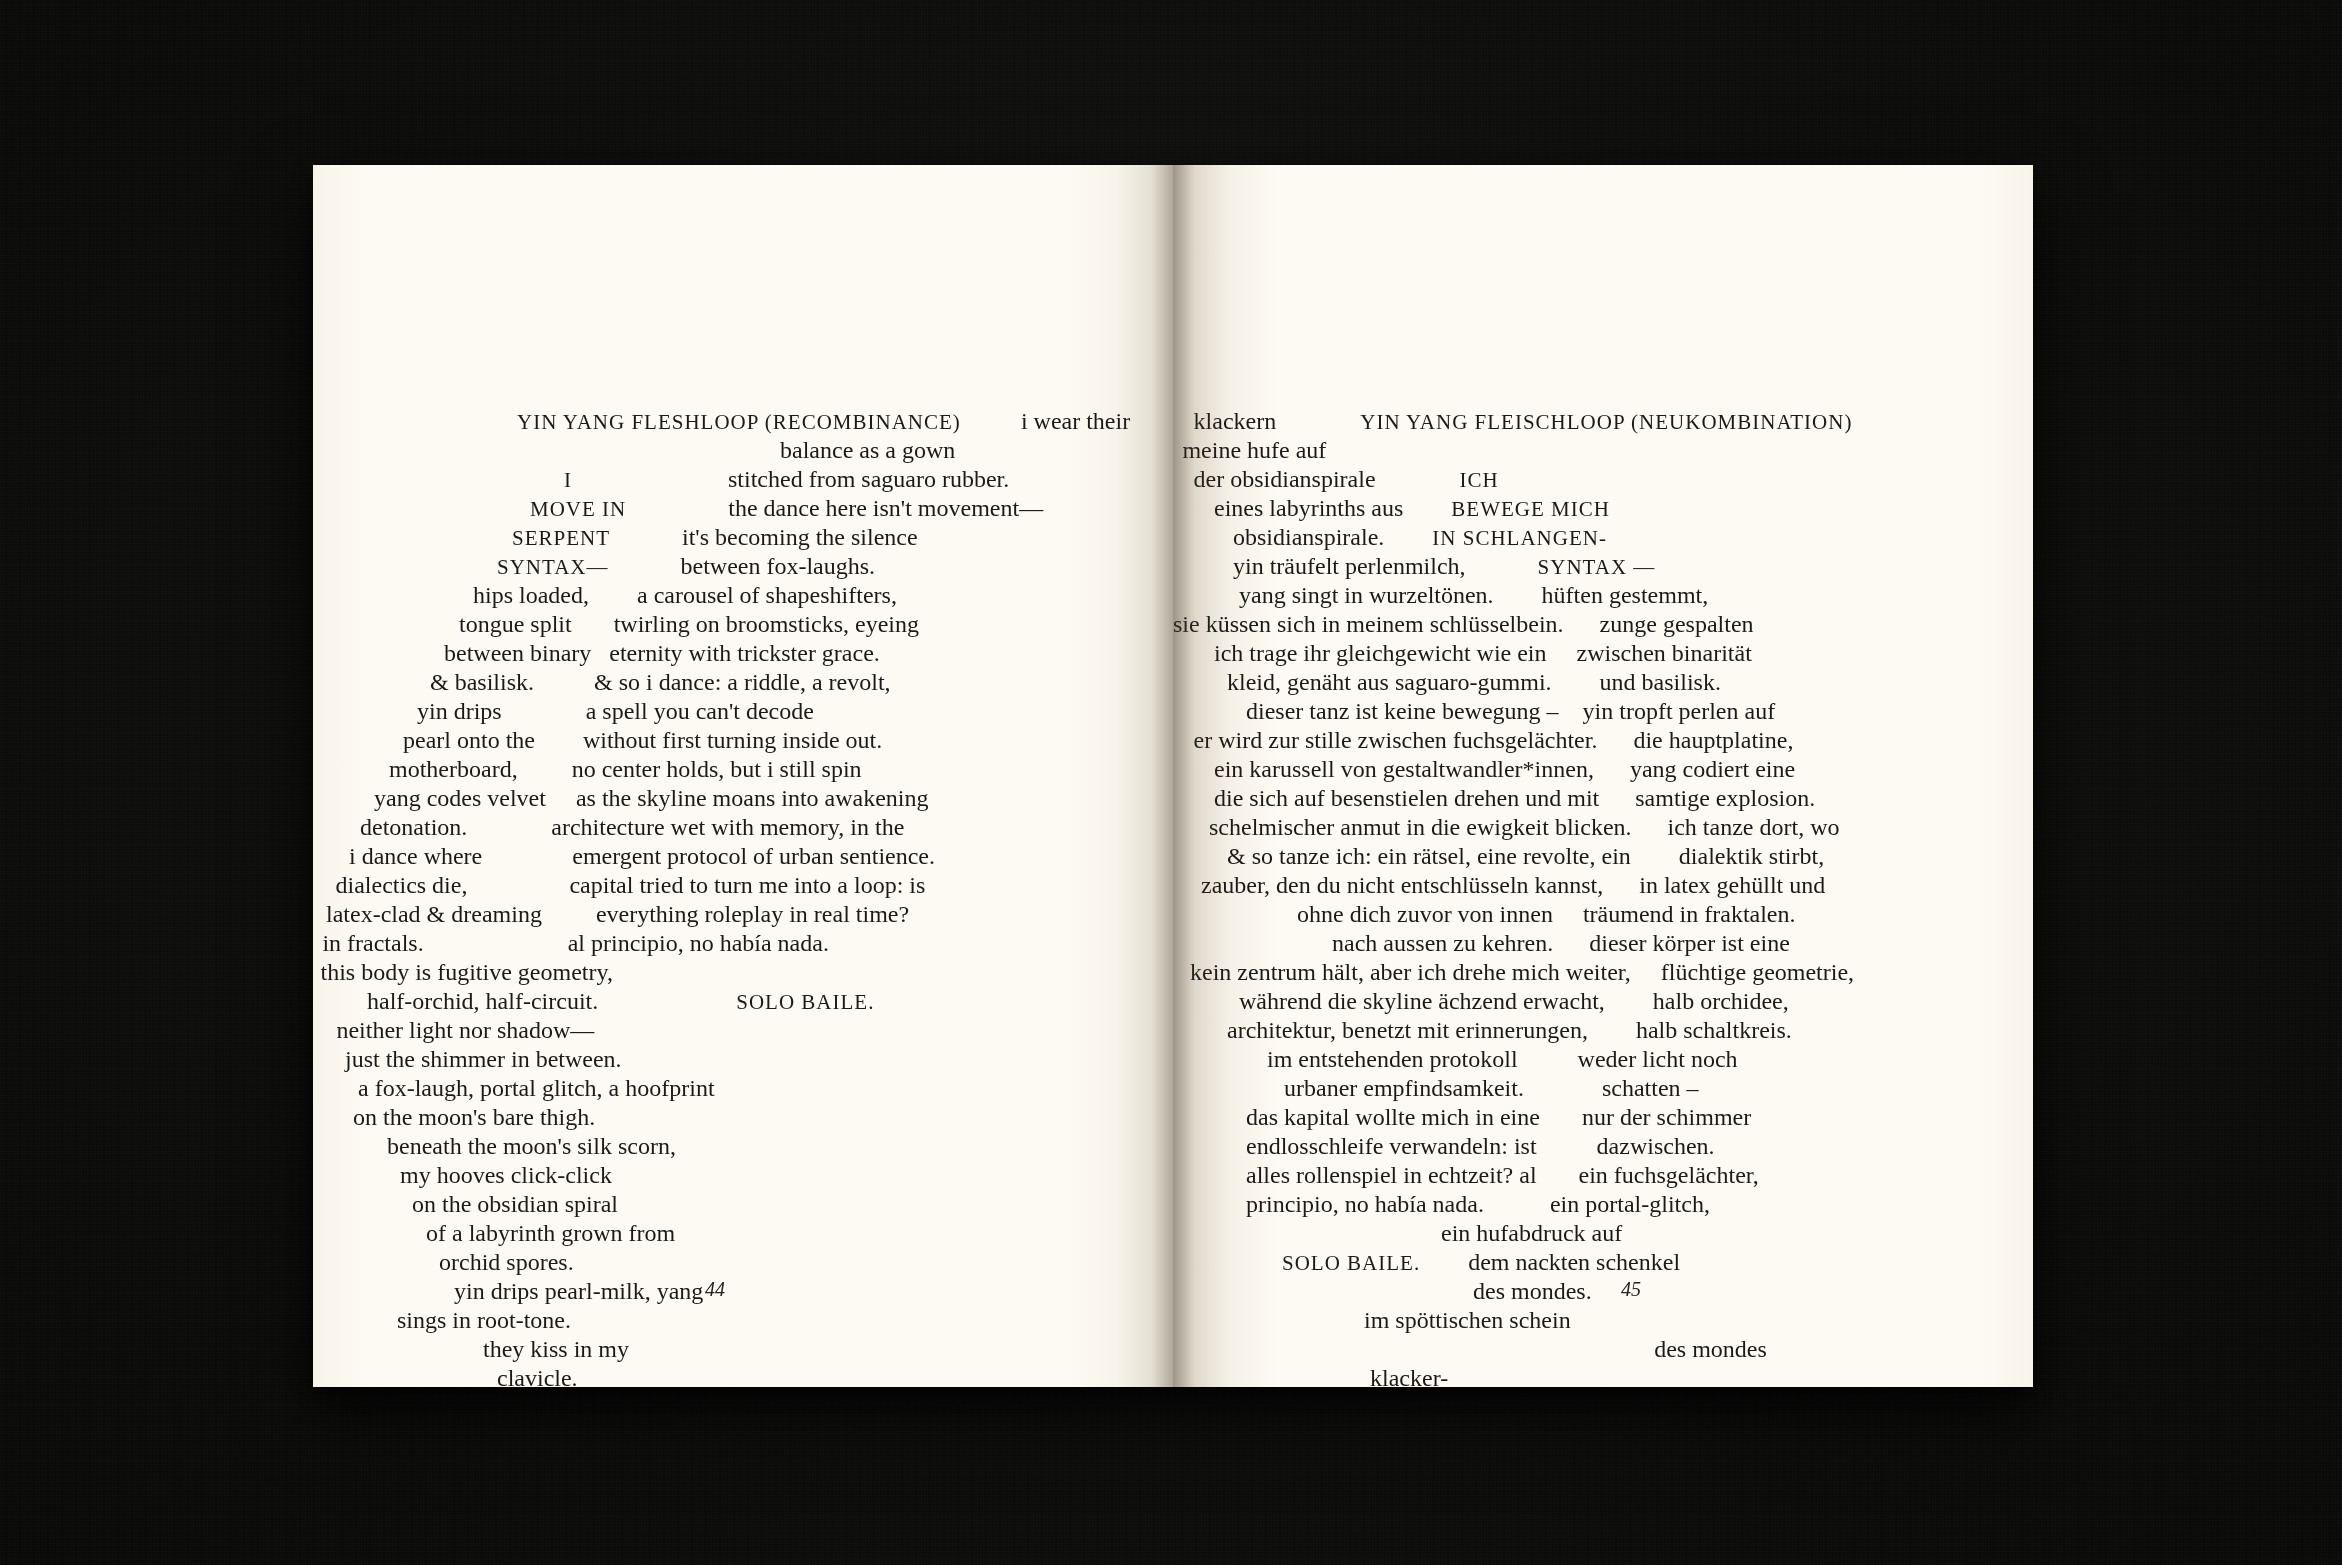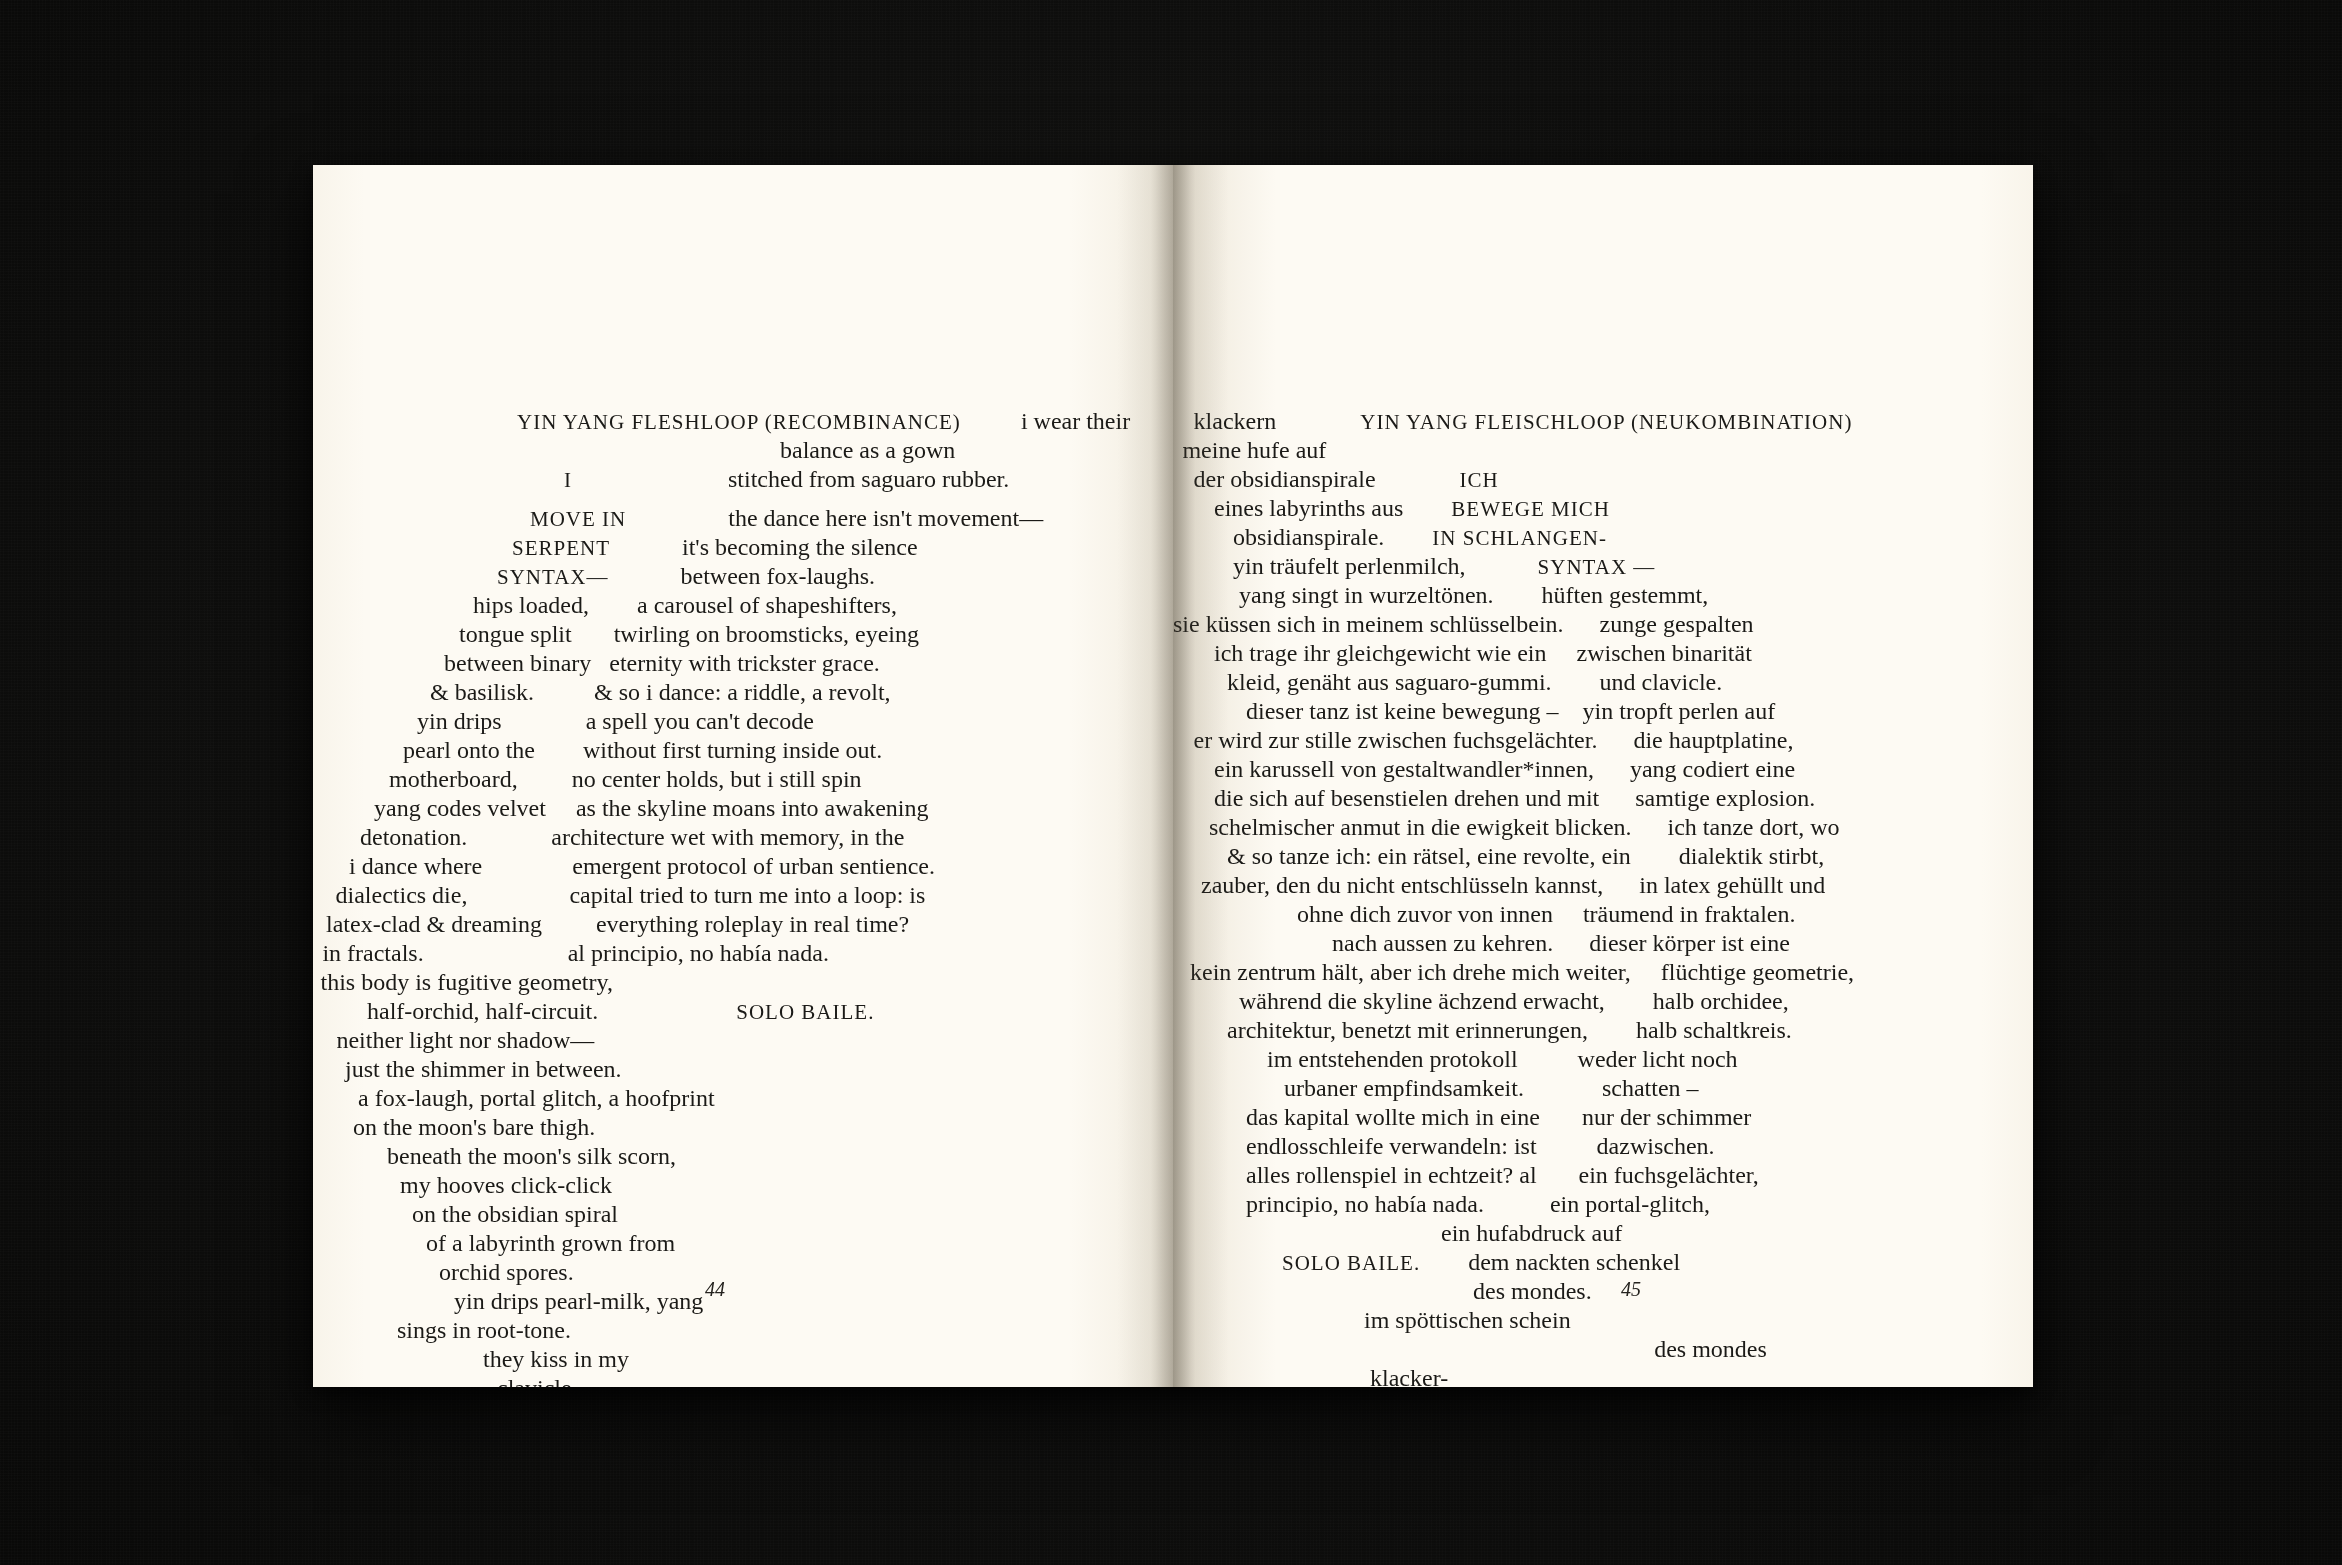--- a/index.html
+++ b/index.html
@@ -104,21 +104,21 @@
 
 <div class="backdrop"></div>
 
 <div class="book">
 
   <div class="page left">
     <div class="poem">
       <div class="line" style="padding-left:204px;"><span class="sc">YIN YANG FLESHLOOP (RECOMBINANCE)</span><span>          i wear their</span></div>
       <div class="line" style="padding-left:467px;">balance as a gown</div>
       <div class="line" style="padding-left:251px;"><span class="sc">I</span><span>                          stitched from saguaro rubber.</span></div>
-      <div class="line" style="padding-left:217px;margin-top:10px;"><span class="sc">MOVE IN</span><span>                 the dance here isn't movement—</span></div>
+      <div class="line" style="padding-left:217px;"><span class="sc">MOVE IN</span><span>                 the dance here isn't movement—</span></div>
       <div class="line" style="padding-left:199px;"><span class="sc">SERPENT</span><span>            it's becoming the silence</span></div>
       <div class="line" style="padding-left:184px;"><span class="sc">SYNTAX—</span><span>            between fox-laughs.</span></div>
       <div class="line" style="padding-left:160px;">hips loaded,        a carousel of shapeshifters,</div>
       <div class="line" style="padding-left:146px;">tongue split       twirling on broomsticks, eyeing</div>
       <div class="line" style="padding-left:131px;">between binary   eternity with trickster grace.</div>
       <div class="line" style="padding-left:117px;">&amp; basilisk.          &amp; so i dance: a riddle, a revolt,</div>
       <div class="line" style="padding-left:104px;">yin drips              a spell you can't decode</div>
       <div class="line" style="padding-left:90px;">pearl onto the        without first turning inside out.</div>
       <div class="line" style="padding-left:76px;">motherboard,         no center holds, but i still spin</div>
       <div class="line" style="padding-left:61px;">yang codes velvet     as the skyline moans into awakening</div>
@@ -151,21 +151,21 @@
     <div class="poem">
       <div class="line" style="padding-left:20.6px;"><span>klackern              </span><span class="sc">YIN YANG FLEISCHLOOP (NEUKOMBINATION)</span></div>
       <div class="line" style="padding-left:9.4px;"><span>meine hufe auf</span></div>
       <div class="line" style="padding-left:20.6px;"><span>der obsidianspirale              </span><span class="sc">ICH</span></div>
       <div class="line" style="padding-left:41px;"><span>eines labyrinths aus        </span><span class="sc">BEWEGE MICH</span></div>
       <div class="line" style="padding-left:60px;"><span>obsidianspirale.        </span><span class="sc">IN SCHLANGEN-</span></div>
       <div class="line" style="padding-left:60px;"><span>yin träufelt perlenmilch,            </span><span class="sc">SYNTAX —</span></div>
       <div class="line" style="padding-left:66px;">yang singt in wurzeltönen.        hüften gestemmt,</div>
       <div class="line" style="padding-left:0px;">sie küssen sich in meinem schlüsselbein.      zunge gespalten</div>
       <div class="line" style="padding-left:41px;">ich trage ihr gleichgewicht wie ein     zwischen binarität</div>
-      <div class="line" style="padding-left:54px;">kleid, genäht aus saguaro-gummi.        und clavicle.</div>
+      <div class="line" style="padding-left:54px;">kleid, genäht aus saguaro-gummi.        und basilisk.</div>
       <div class="line" style="padding-left:73px;">dieser tanz ist keine bewegung –    yin tropft perlen auf</div>
       <div class="line" style="padding-left:20.6px;">er wird zur stille zwischen fuchsgelächter.      die hauptplatine,</div>
       <div class="line" style="padding-left:41px;">ein karussell von gestaltwandler*innen,      yang codiert eine</div>
       <div class="line" style="padding-left:41px;">die sich auf besenstielen drehen und mit      samtige explosion.</div>
       <div class="line" style="padding-left:36px;">schelmischer anmut in die ewigkeit blicken.      ich tanze dort, wo</div>
       <div class="line" style="padding-left:54px;">&amp; so tanze ich: ein rätsel, eine revolte, ein        dialektik stirbt,</div>
       <div class="line" style="padding-left:28px;">zauber, den du nicht entschlüsseln kannst,      in latex gehüllt und</div>
       <div class="line" style="padding-left:124px;">ohne dich zuvor von innen     träumend in fraktalen.</div>
       <div class="line" style="padding-left:159px;">nach aussen zu kehren.      dieser körper ist eine</div>
       <div class="line" style="padding-left:17px;">kein zentrum hält, aber ich drehe mich weiter,     flüchtige geometrie,</div>

